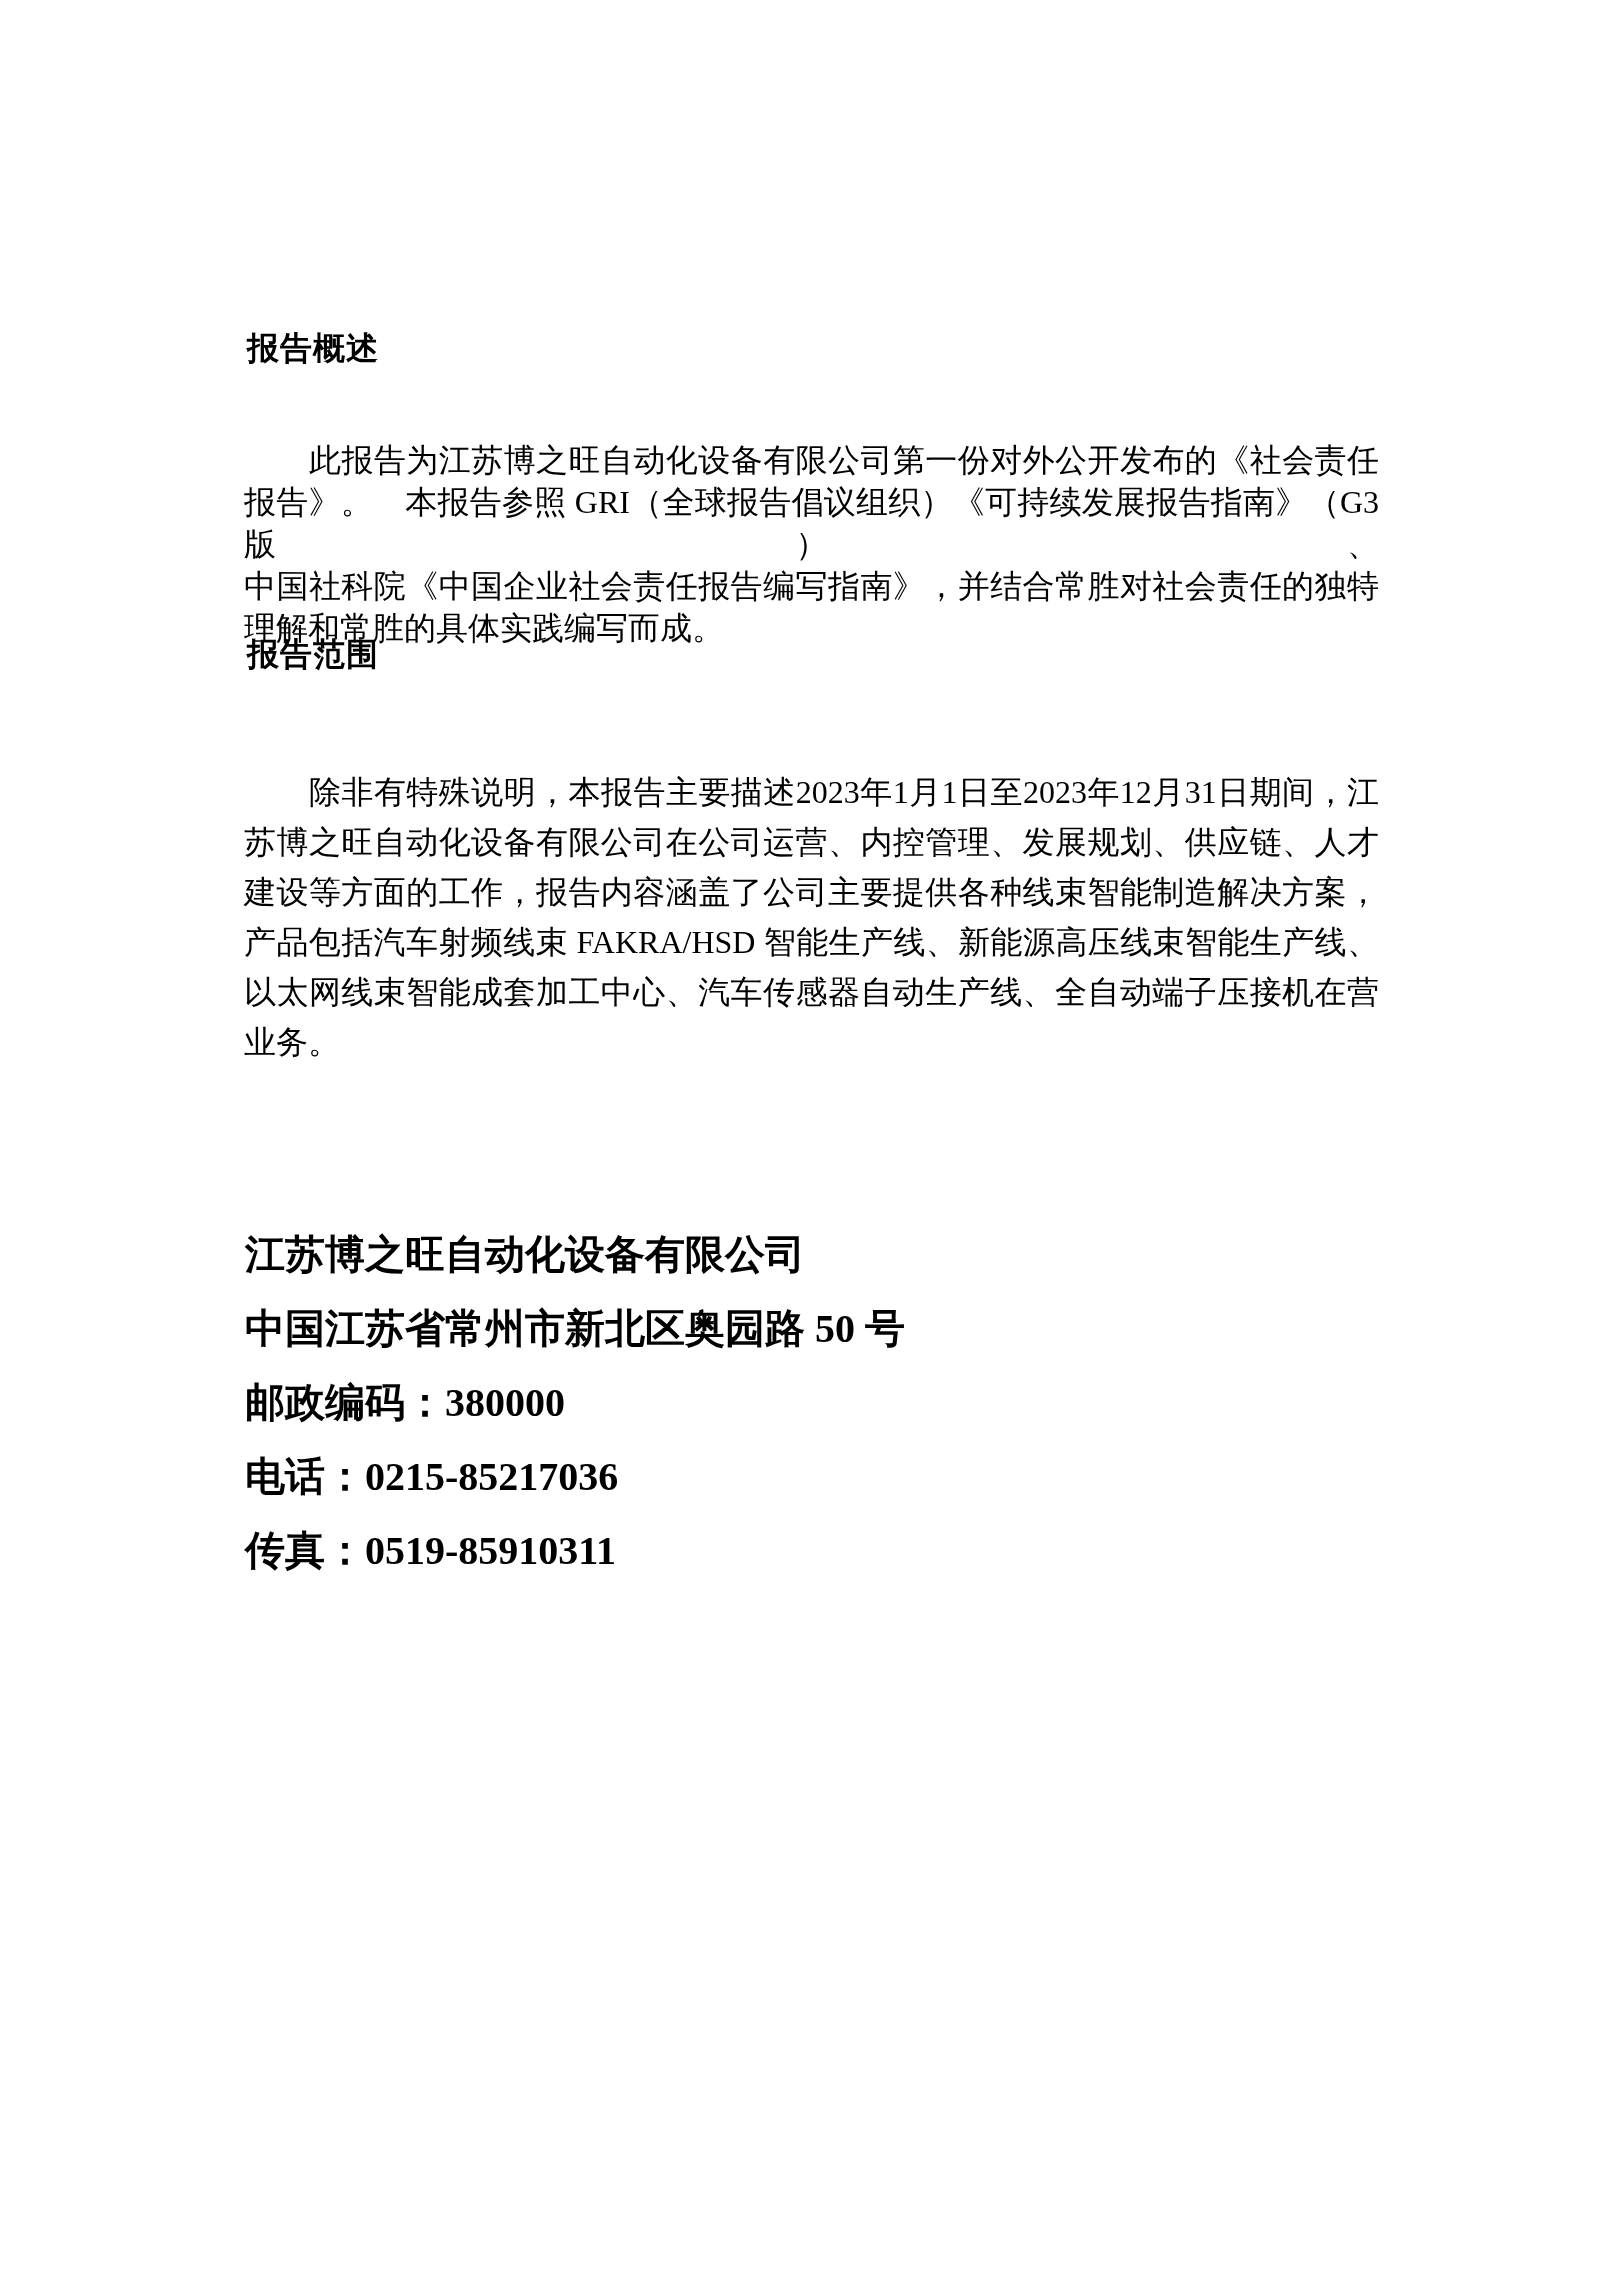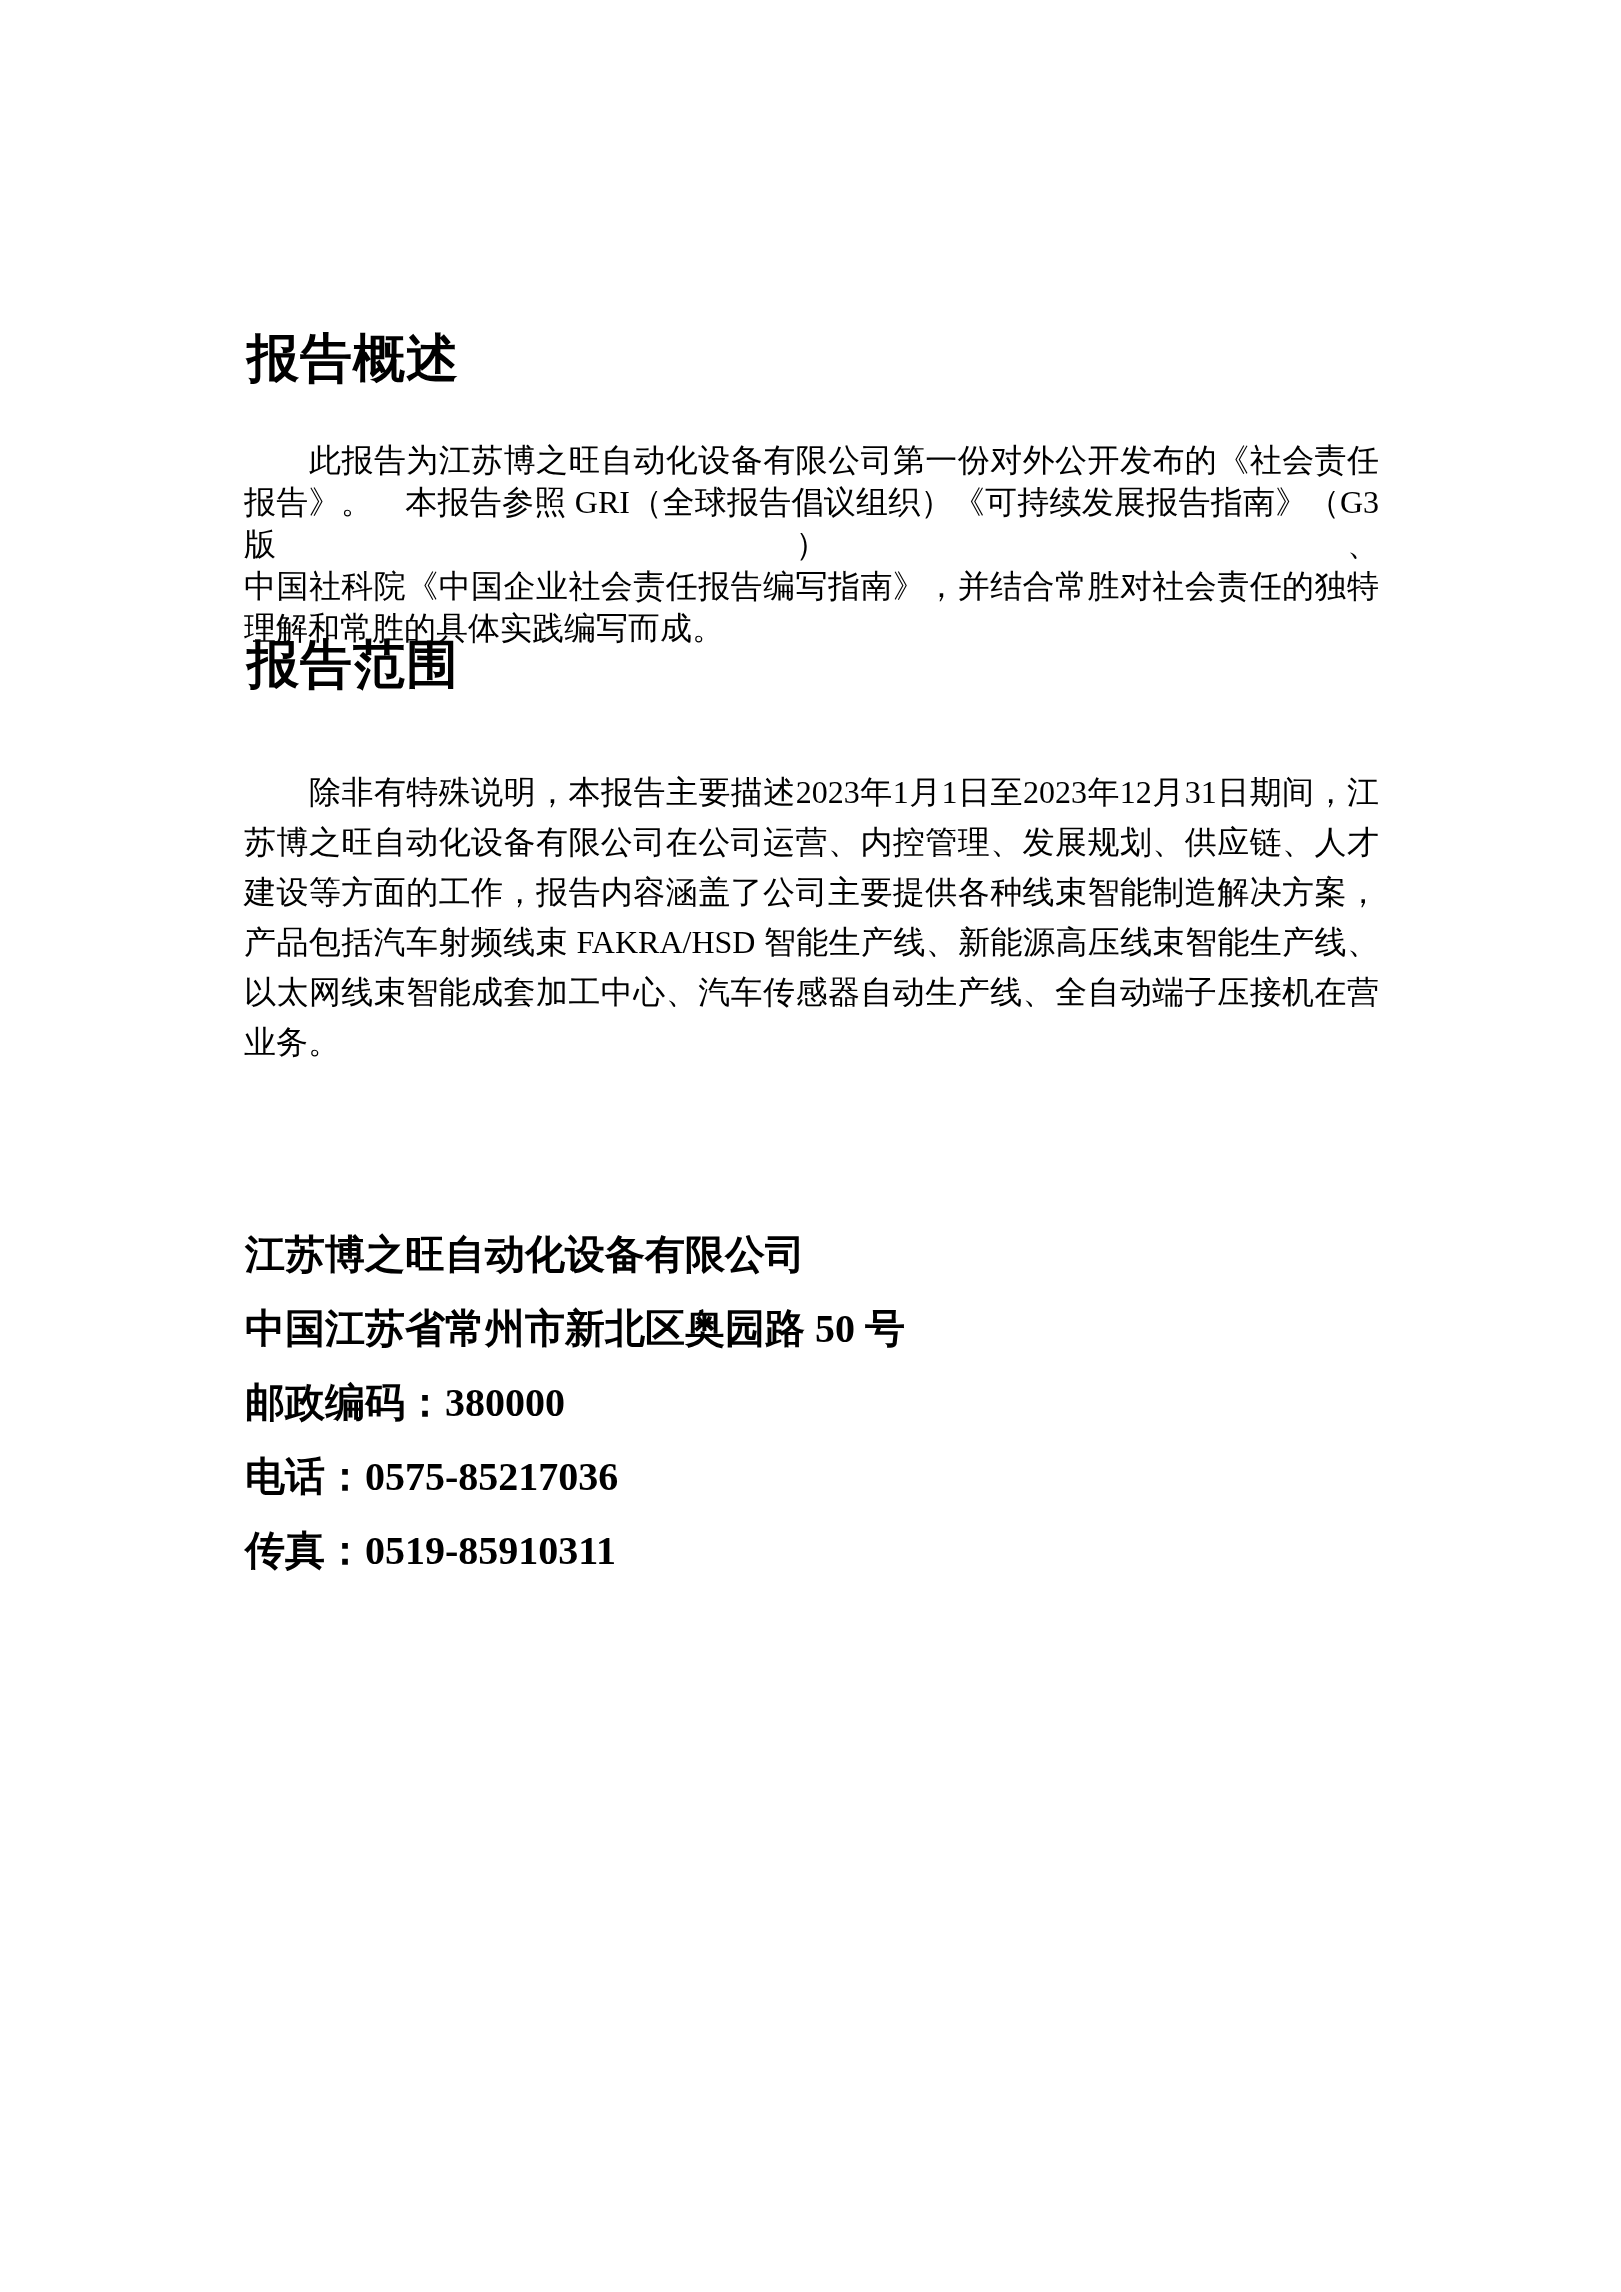--- a/index.html
+++ b/index.html
@@ -14,21 +14,21 @@
     background: #ffffff;
     color: #000000;
     overflow: hidden;
   }
   .heading {
     position: absolute;
     left: 247px;
     margin: 0;
     font-family: "Liberation Sans", sans-serif;
     font-weight: 700;
-    font-size: 52px;
+    font-size: 32px;
     line-height: 1;
     letter-spacing: 1px;
     white-space: nowrap;
   }
   .heading-overview { top: 332px; }
   .heading-scope    { top: 638px; }
 
   .para {
     position: absolute;
     left: 244px;
@@ -87,18 +87,18 @@
     <div class="line">建设等方面的工作，报告内容涵盖了公司主要提供各种线束智能制造解决方案，</div>
     <div class="line">产品包括汽车射频线束 FAKRA/HSD 智能生产线、新能源高压线束智能生产线、</div>
     <div class="line">以太网线束智能成套加工中心、汽车传感器自动生产线、全自动端子压接机在营</div>
     <div class="line last">业务。</div>
   </div>
 
   <div class="contact">
     <div class="contact-line">江苏博之旺自动化设备有限公司</div>
     <div class="contact-line">中国江苏省常州市新北区奥园路 50 号</div>
     <div class="contact-line">邮政编码：380000</div>
-    <div class="contact-line">电话：0575-85217036</div>
+    <div class="contact-line">电话：0215-85217036</div>
     <div class="contact-line">传真：0519-85910311</div>
   </div>
 
 </div>
 
 
 </body></html>

